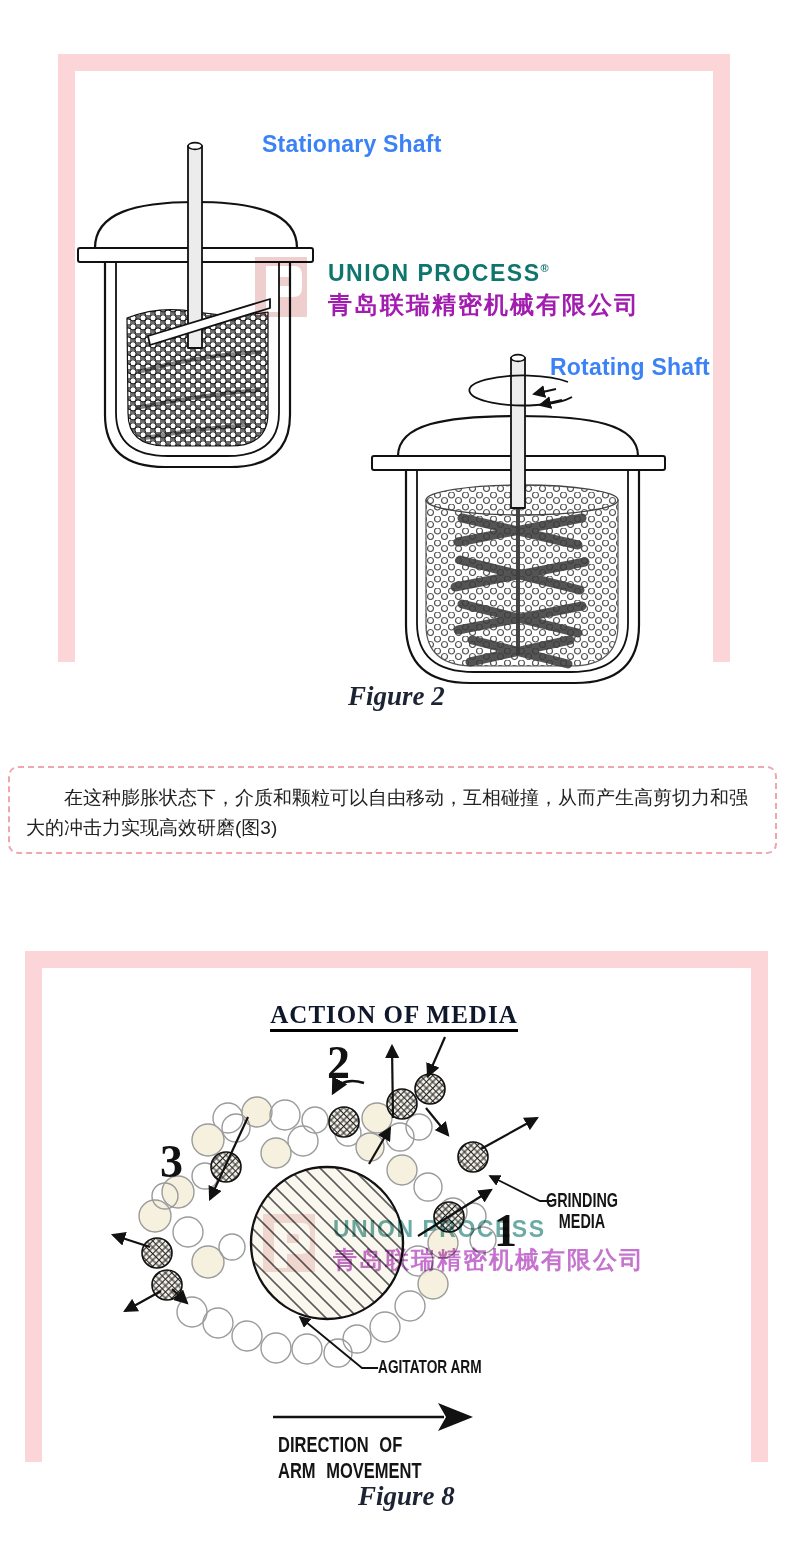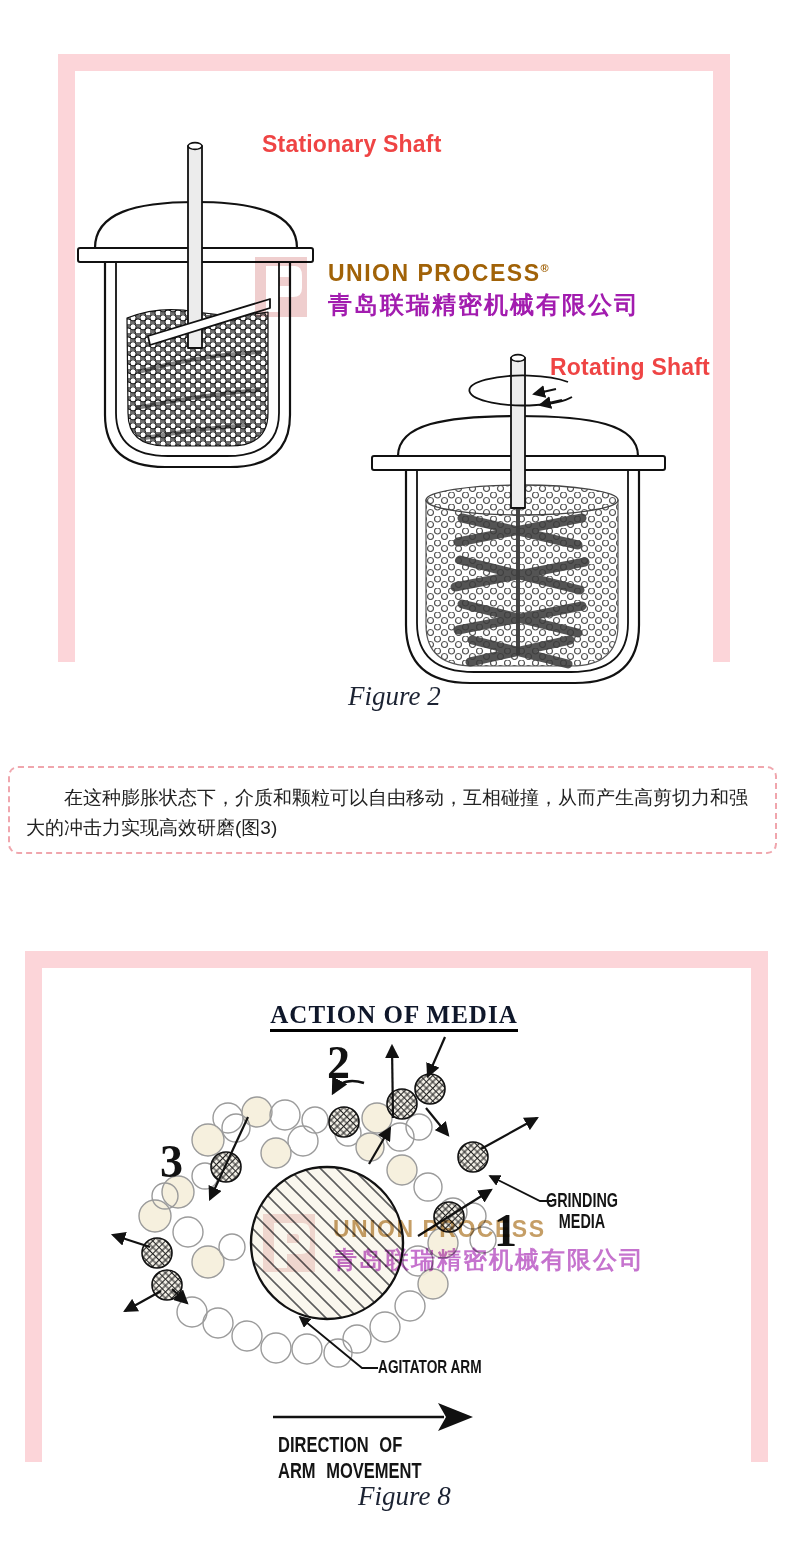--- a/index.html
+++ b/index.html
@@ -2,37 +2,37 @@
 <html><head>
 <meta charset="utf-8">
 <style>
   html,body{margin:0;padding:0;background:#ffffff;}
   .page{position:relative;width:786px;height:1567px;background:#fff;overflow:hidden;
         font-family:"Liberation Sans",sans-serif;}
   .frame{position:absolute;border:17px solid #fcd5d9;border-bottom:none;box-sizing:border-box;background:transparent;}
   .frame1{left:58px;top:54px;width:672px;height:608px;}
   .frame2{left:25px;top:951px;width:743px;height:511px;}
   #art{position:absolute;left:0;top:0;pointer-events:none;}
-  .t{position:absolute;white-space:nowrap;color:#111;}
+  .t{position:absolute;white-space:nowrap;color:#111;font-weight:bold;}
   .blue{color:#2c66a5;font-weight:bold;font-size:26px;letter-spacing:0.2px;}
-  .shaftlabel{font-weight:bold;font-size:23px;color:#ef4444;letter-spacing:0.2px;}
+  .shaftlabel{font-weight:bold;font-size:23px;color:#3b82f6;letter-spacing:0.2px;}
   .figcap{font-family:"Liberation Serif",serif;font-style:italic;font-size:27px;color:#1c2333;}
   .note{position:absolute;left:8px;top:766px;width:769px;height:88px;box-sizing:border-box;
         border:2px dashed #f0a6ad;border-radius:10px;background:#fff;}
   .note p{margin:0;padding:15px 20px 0 16px;text-indent:2em;font-size:19px;line-height:30px;
         color:#222;letter-spacing:0;font-family:"Liberation Sans",sans-serif;}
   .action-title{position:absolute;left:40px;top:1001px;width:708px;text-align:center;}
   .action-title span{font-family:"Liberation Serif",serif;font-weight:bold;font-size:25px;
         letter-spacing:1px;color:#0f172a;border-bottom:3px solid #000;padding-bottom:1px;}
   .cond{position:absolute;font-weight:bold;color:#141414;transform-origin:0 0;white-space:nowrap;}
   .grind{left:546px;top:1190px;font-size:20px;line-height:21px;text-align:center;transform:scaleX(.72);}
   .agit{left:378px;top:1356px;font-size:19px;transform:scaleX(.72);}
   .dir1{left:278px;top:1432px;font-size:22px;transform:scaleX(.75);word-spacing:8px;}
   .dir2{left:278px;top:1458px;font-size:22px;transform:scaleX(.75);word-spacing:8px;}
-  .wm{position:absolute;color:#a16207;font-weight:bold;mix-blend-mode:multiply;white-space:nowrap;}
+  .wm{position:absolute;color:#0f766e;font-weight:bold;mix-blend-mode:multiply;white-space:nowrap;}
   .wm-brand{font-size:23px;letter-spacing:1.5px;}
   .wm-brand sup{font-size:11px;}
   .wm-co{font-size:24px;letter-spacing:2px;color:#a21caf;}
   .wm2{opacity:.62;}
 </style>
 </head>
 <body>
 
 <div class="page">
 

